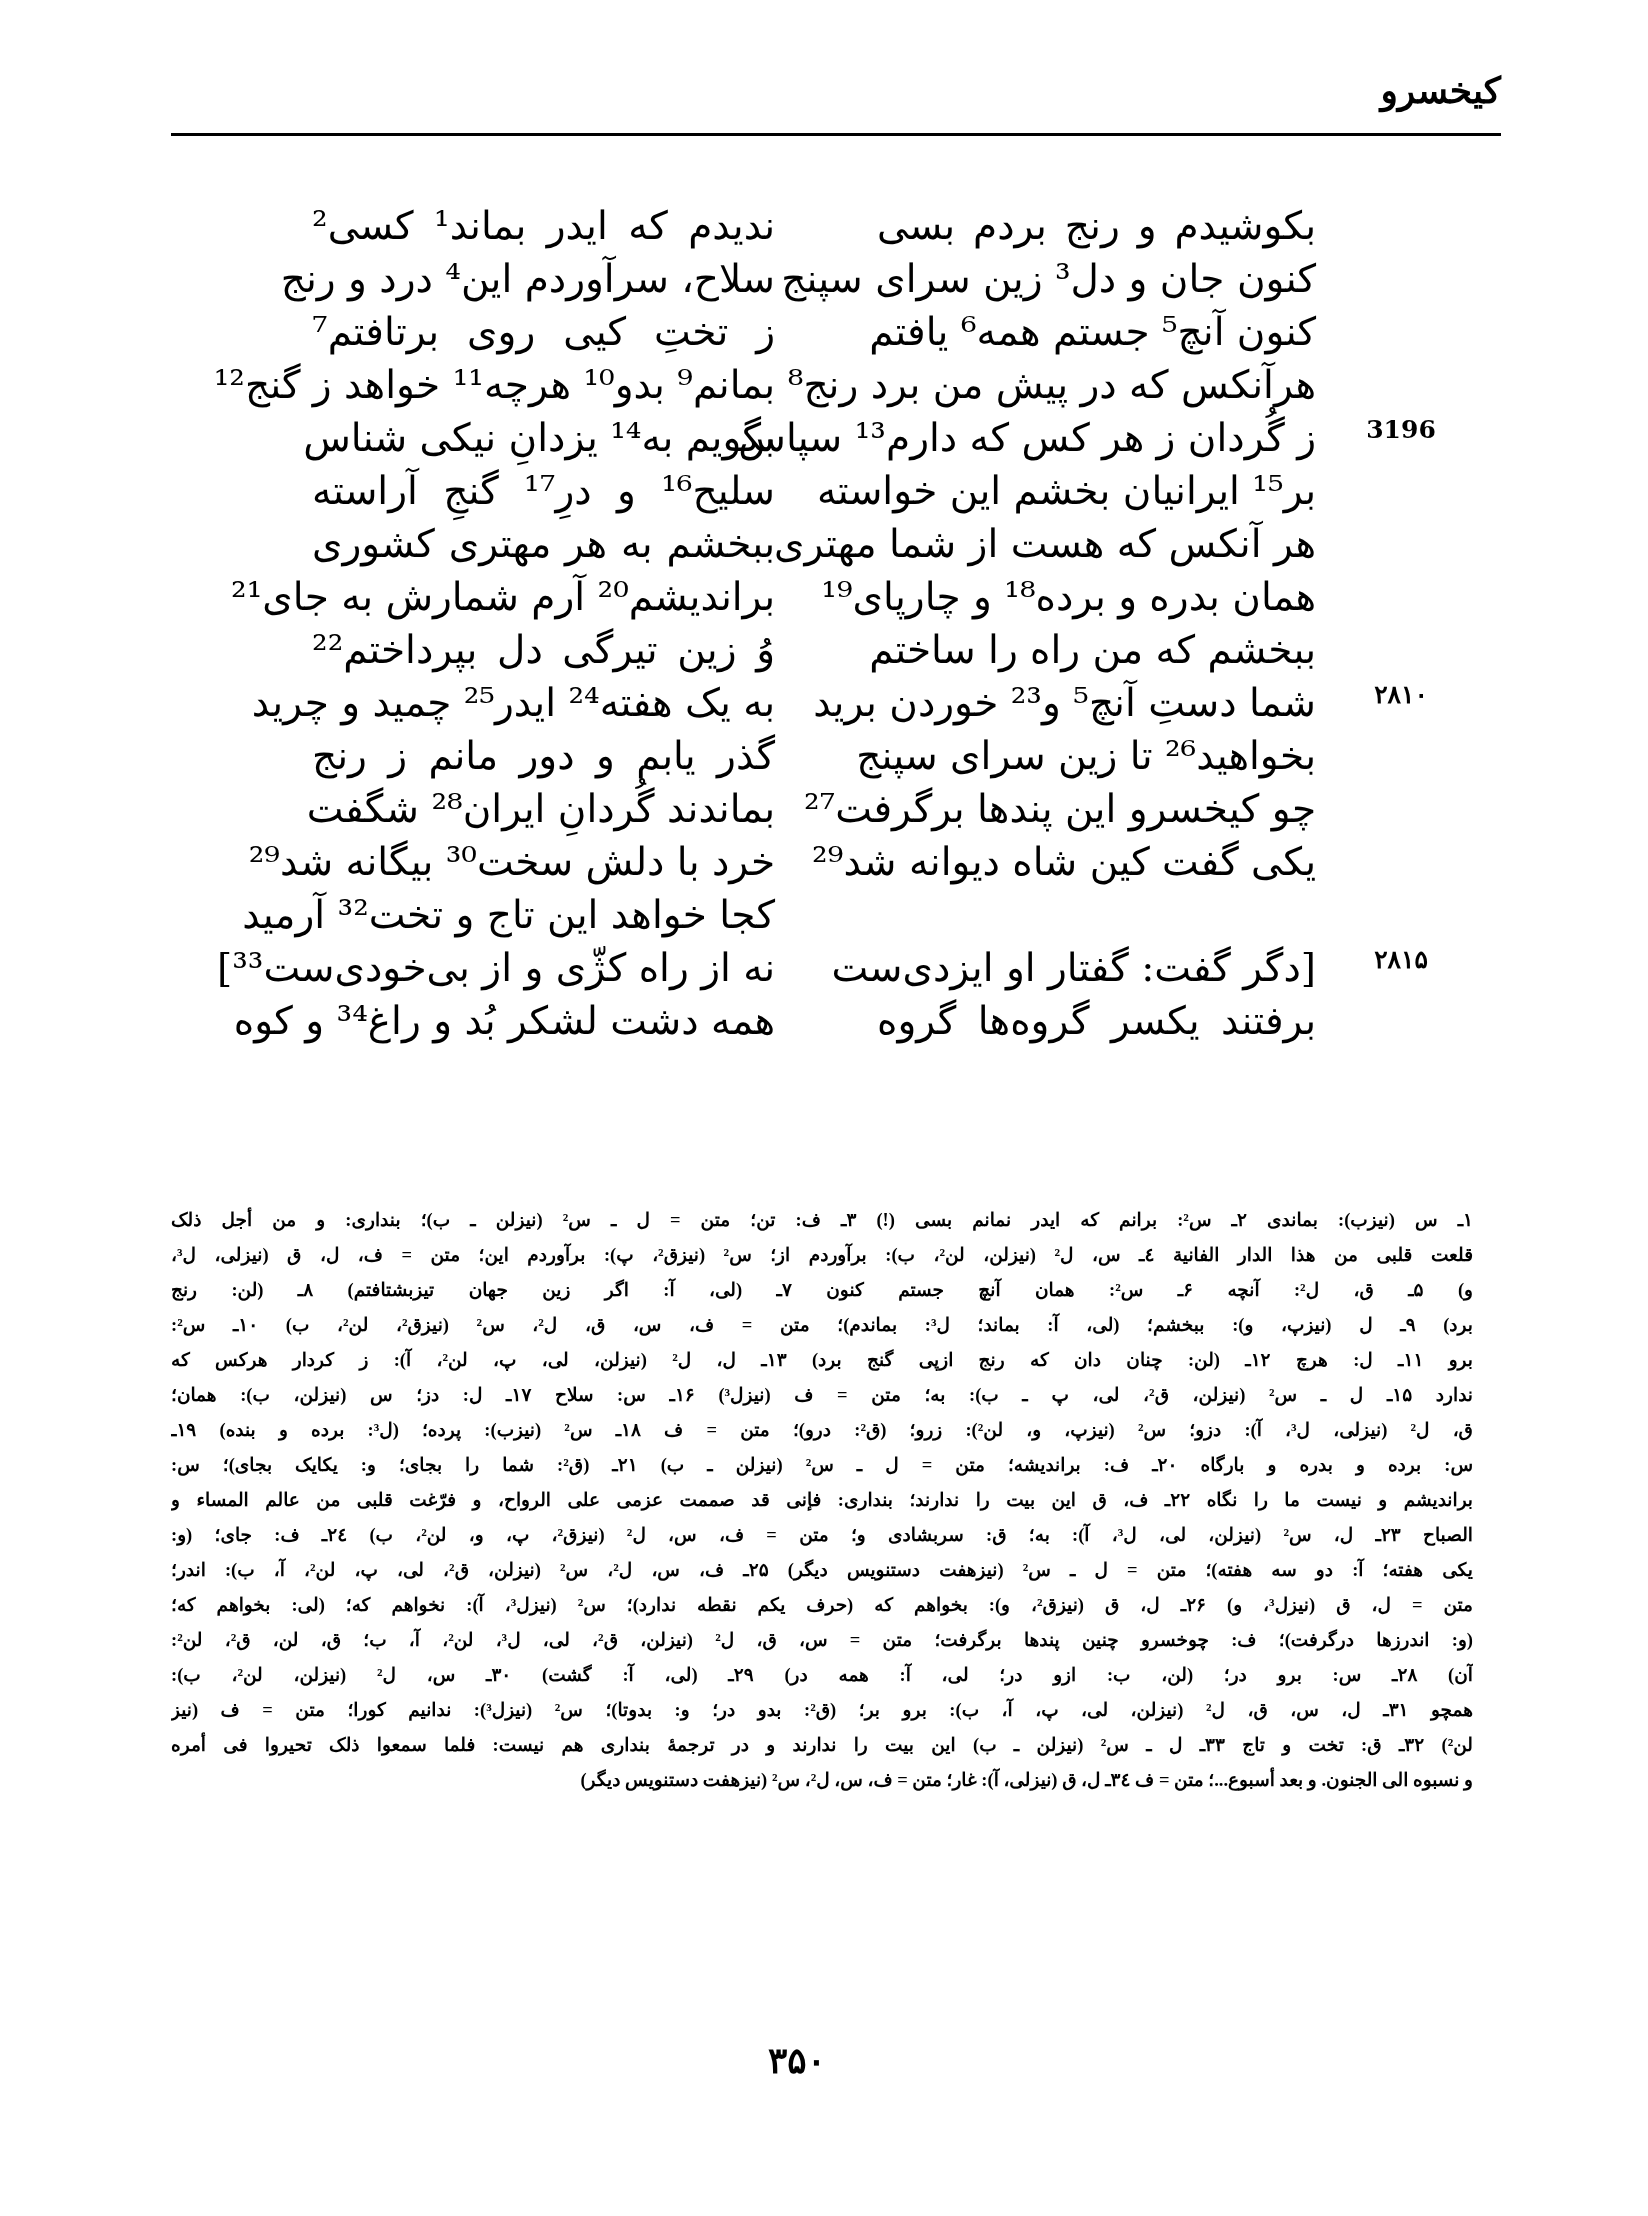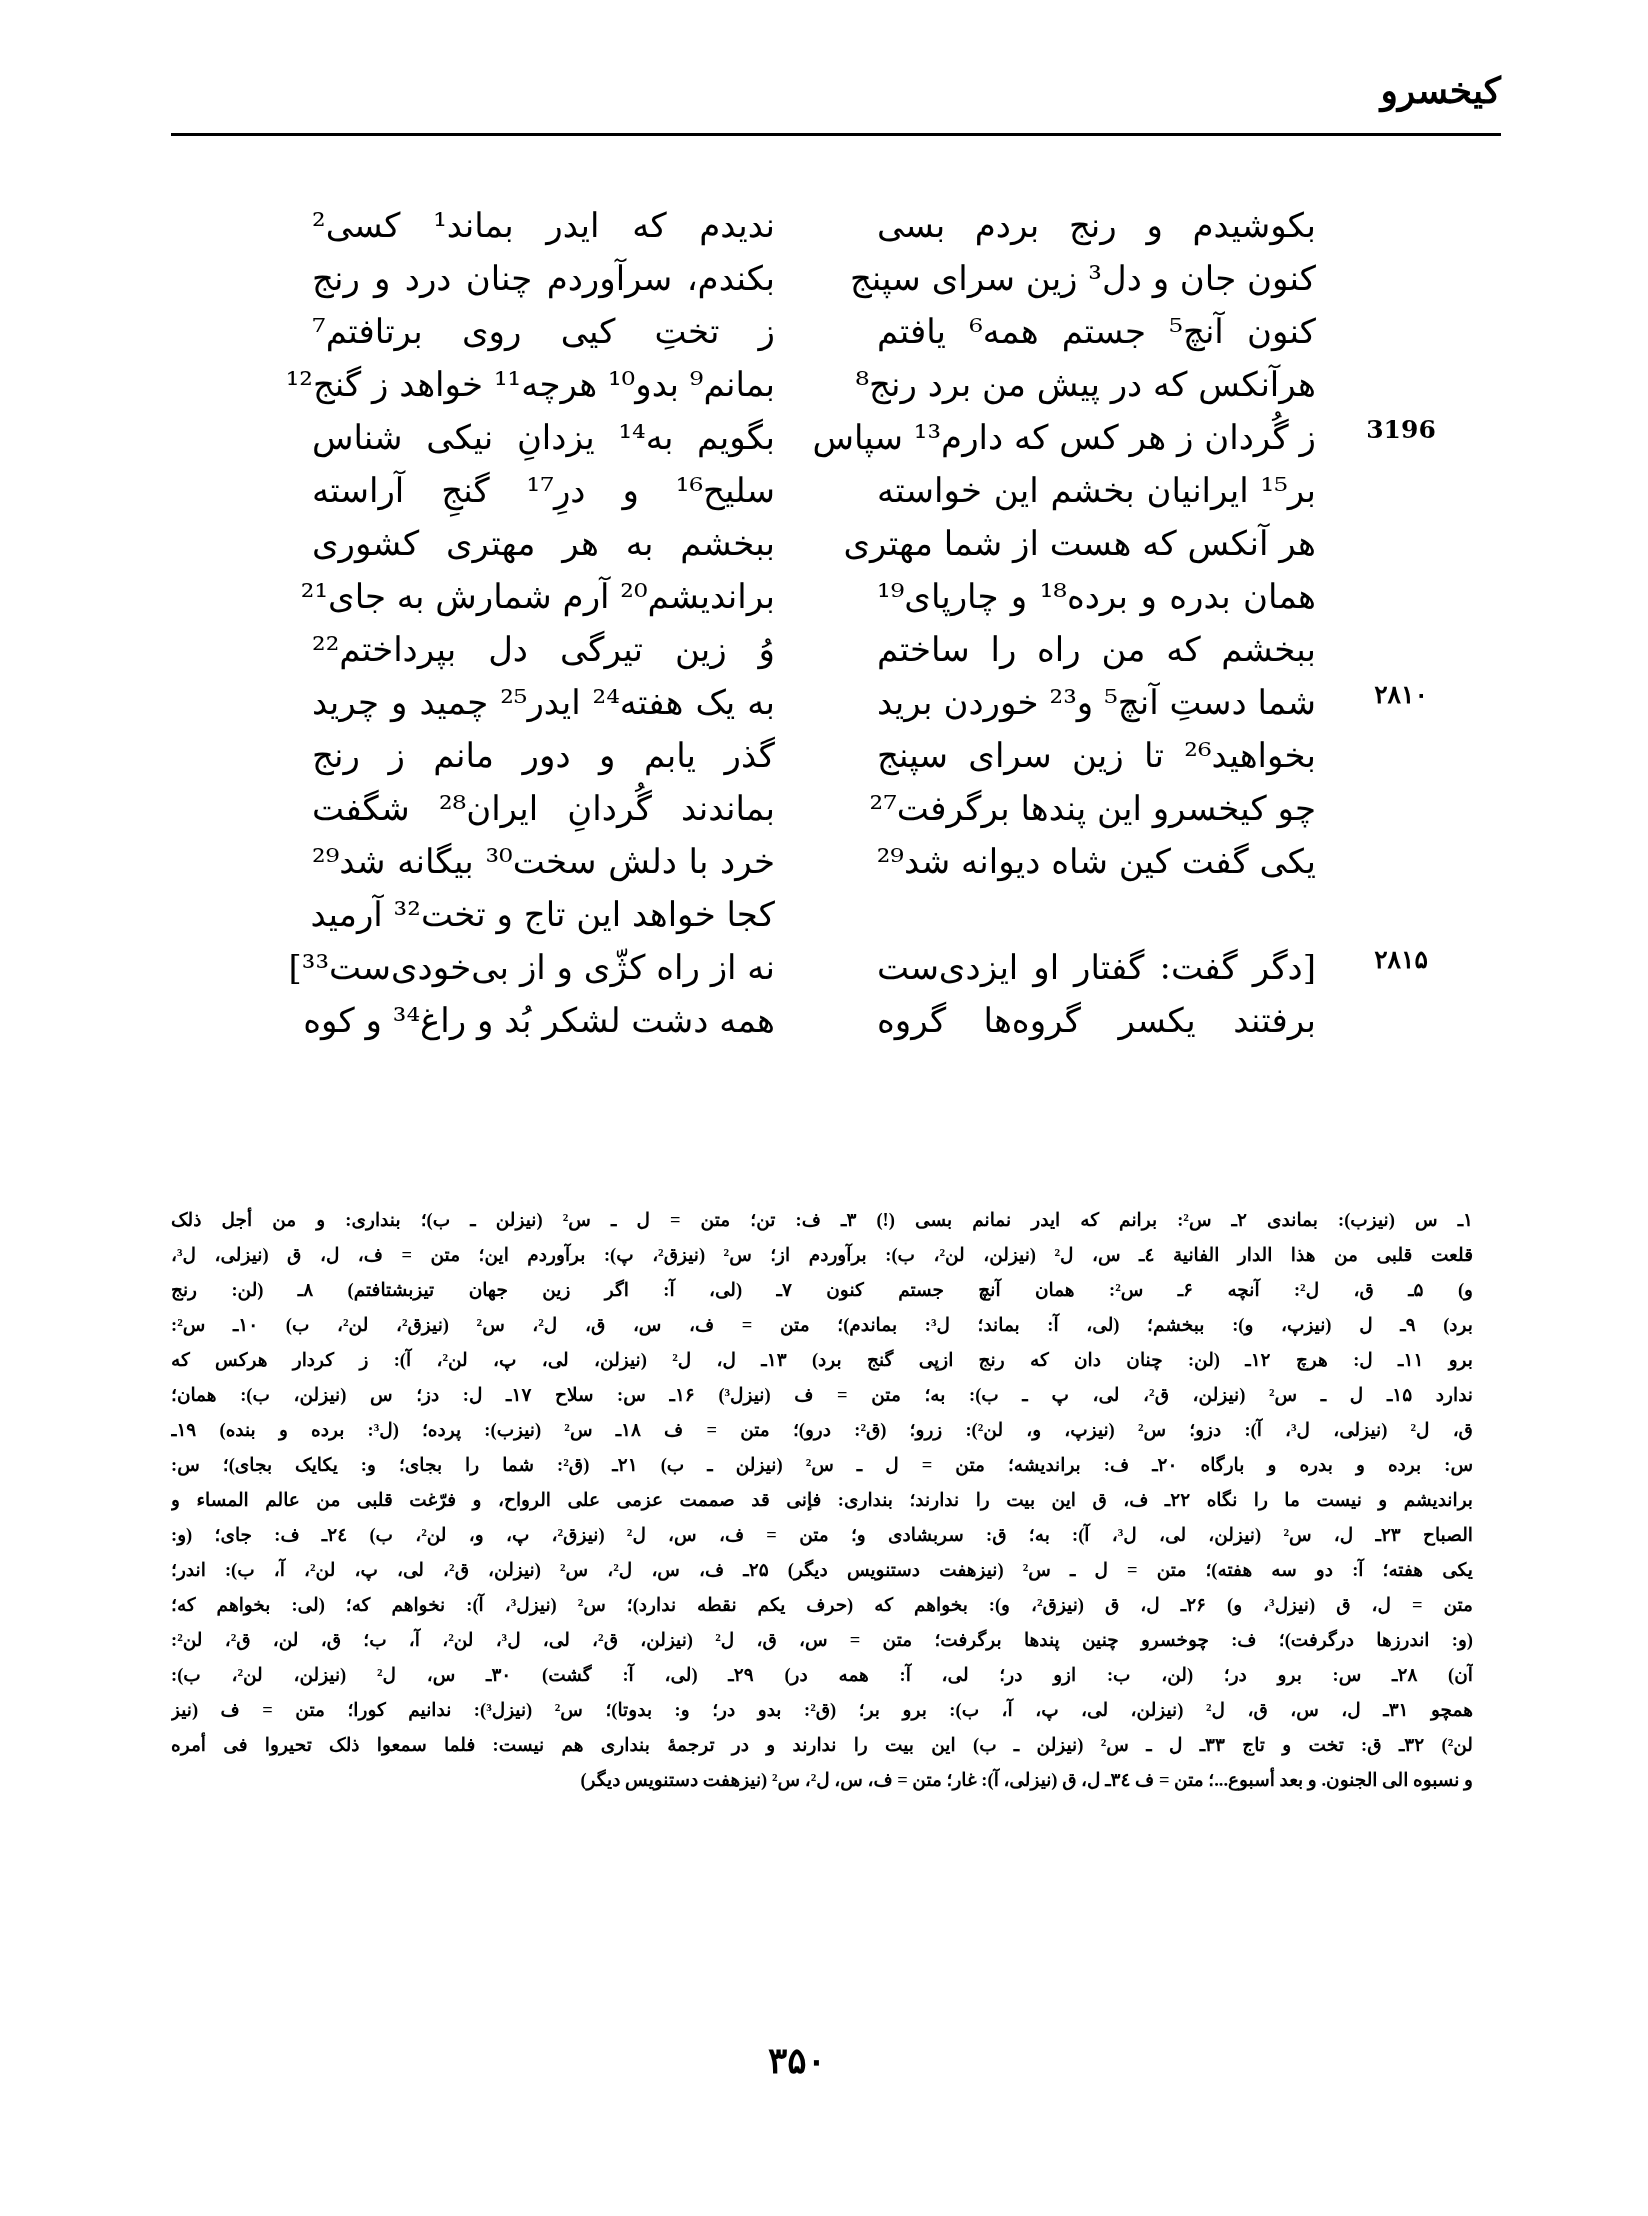--- a/index.html
+++ b/index.html
@@ -12,21 +12,21 @@
       border-bottom: 3.4px solid #000; direction: rtl;
     }
     .header-title {
       position: absolute; right: 0; top: 6.9px; font-size: 36px; font-weight: bold;
     }
     .verses { position: absolute; left: 0; top: 199px; width: 1649px; }
     .verse-row {
       position: relative; height: 53px; direction: rtl;
     }
     .hemi {
-      position: absolute; top: 0; font-size: 34px; line-height: 53px;
+      position: absolute; top: 0; font-size: 39px; line-height: 53px;
       white-space: nowrap; text-align: justify; text-align-last: justify;
     }
     .hemi-right { left: 877px; width: 439px; }
     .hemi-left { left: 312px; width: 463px; }
     .line-no {
       position: absolute; left: 1360px; top: 4.1px; font-size: 25px; font-weight: bold;
       direction: rtl; width: 82px; text-align: center;
     }
     .footnotes {
       position: absolute; left: 171px; top: 1203px; width: 1302px; direction: rtl;
@@ -52,21 +52,21 @@
 
 <div class="verses">
   <div class="verse-row">
     <span class="line-no"></span>
     <span class="hemi hemi-right">بکوشیدم و رنج بردم بسی</span>
     <span class="hemi hemi-left">ندیدم که ایدر بماند¹ کسی²</span>
   </div>
   <div class="verse-row">
     <span class="line-no"></span>
     <span class="hemi hemi-right">کنون جان و دل³ زین سرای سپنج</span>
-    <span class="hemi hemi-left">بکندم، سرآوردم چنان درد و رنج</span>
+    <span class="hemi hemi-left">سلاح، سرآوردم این⁴ درد و رنج</span>
   </div>
   <div class="verse-row">
     <span class="line-no"></span>
     <span class="hemi hemi-right">کنون آنچ⁵ جستم همه⁶ یافتم</span>
     <span class="hemi hemi-left">ز تختِ کیی روی برتافتم⁷</span>
   </div>
   <div class="verse-row">
     <span class="line-no"></span>
     <span class="hemi hemi-right">هرآنکس که در پیش من برد رنج⁸</span>
     <span class="hemi hemi-left">بمانم⁹ بدو¹⁰ هرچه¹¹ خواهد ز گنج¹²</span>

